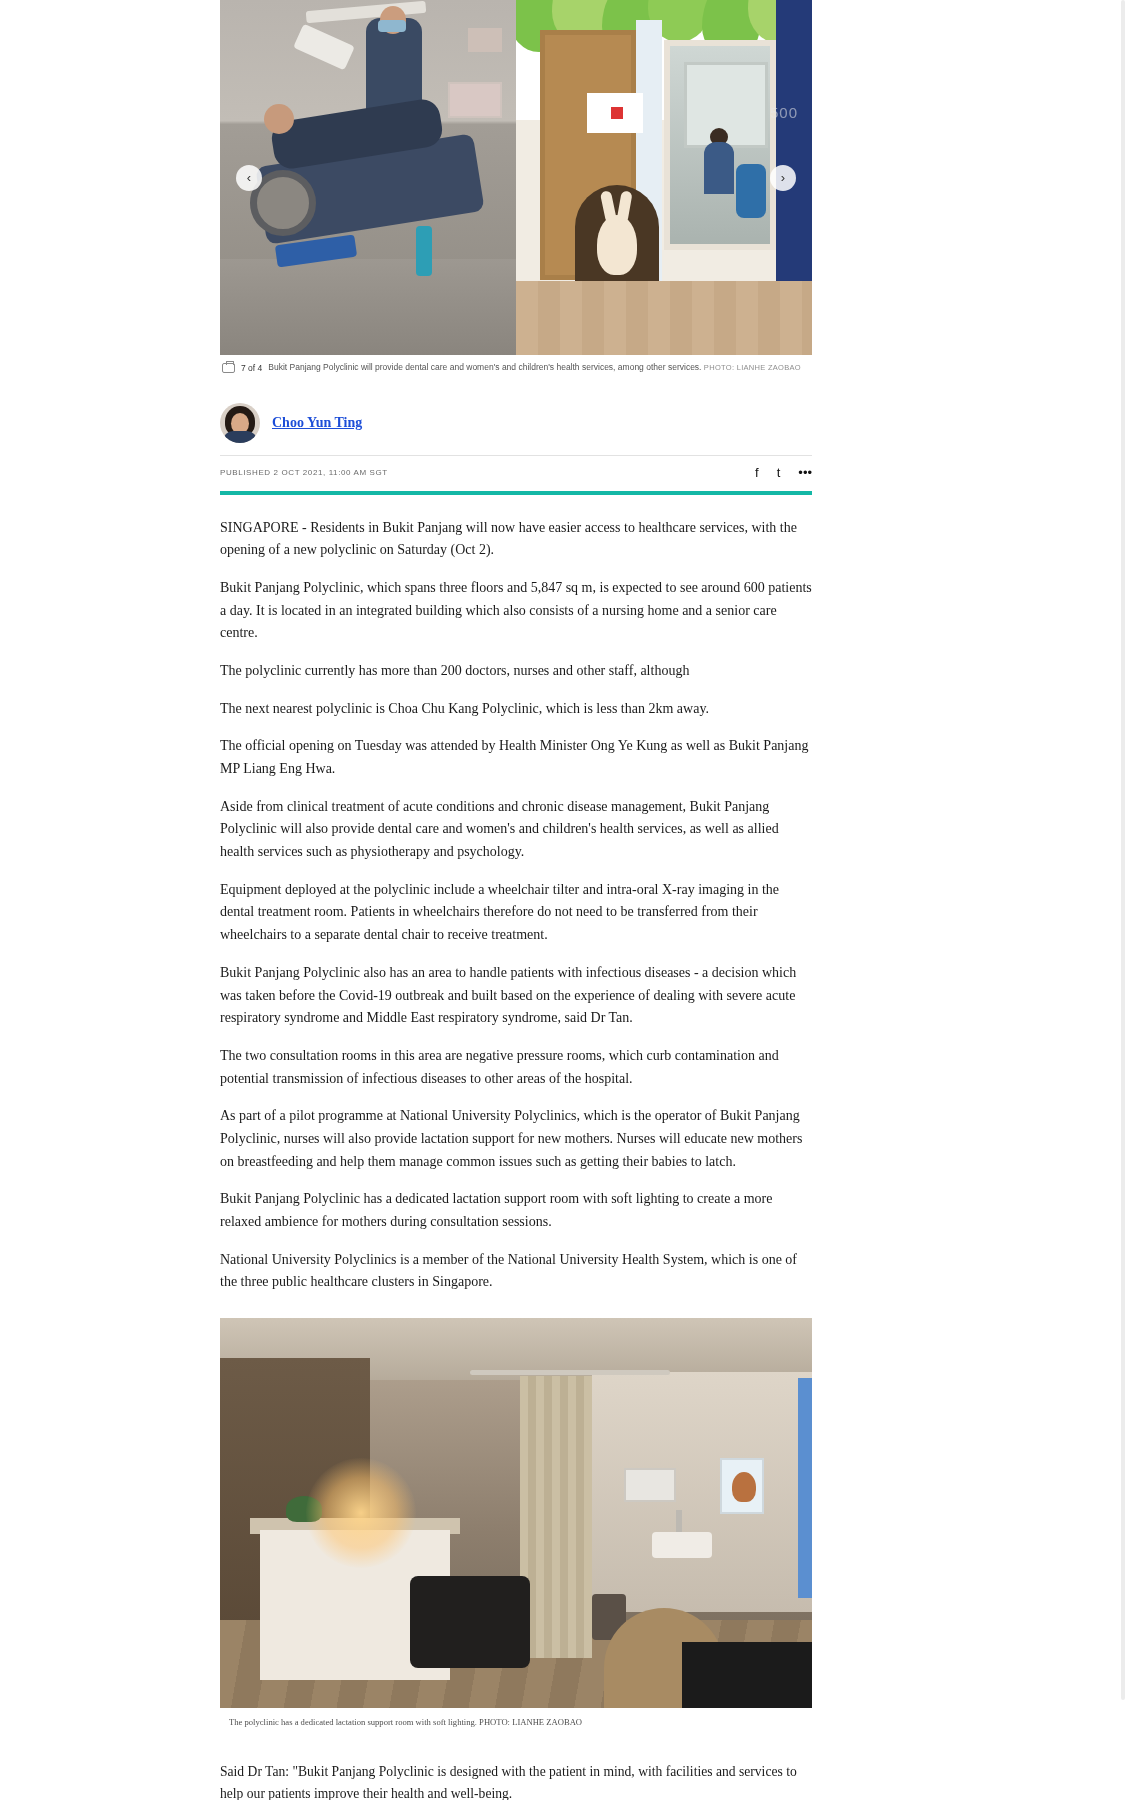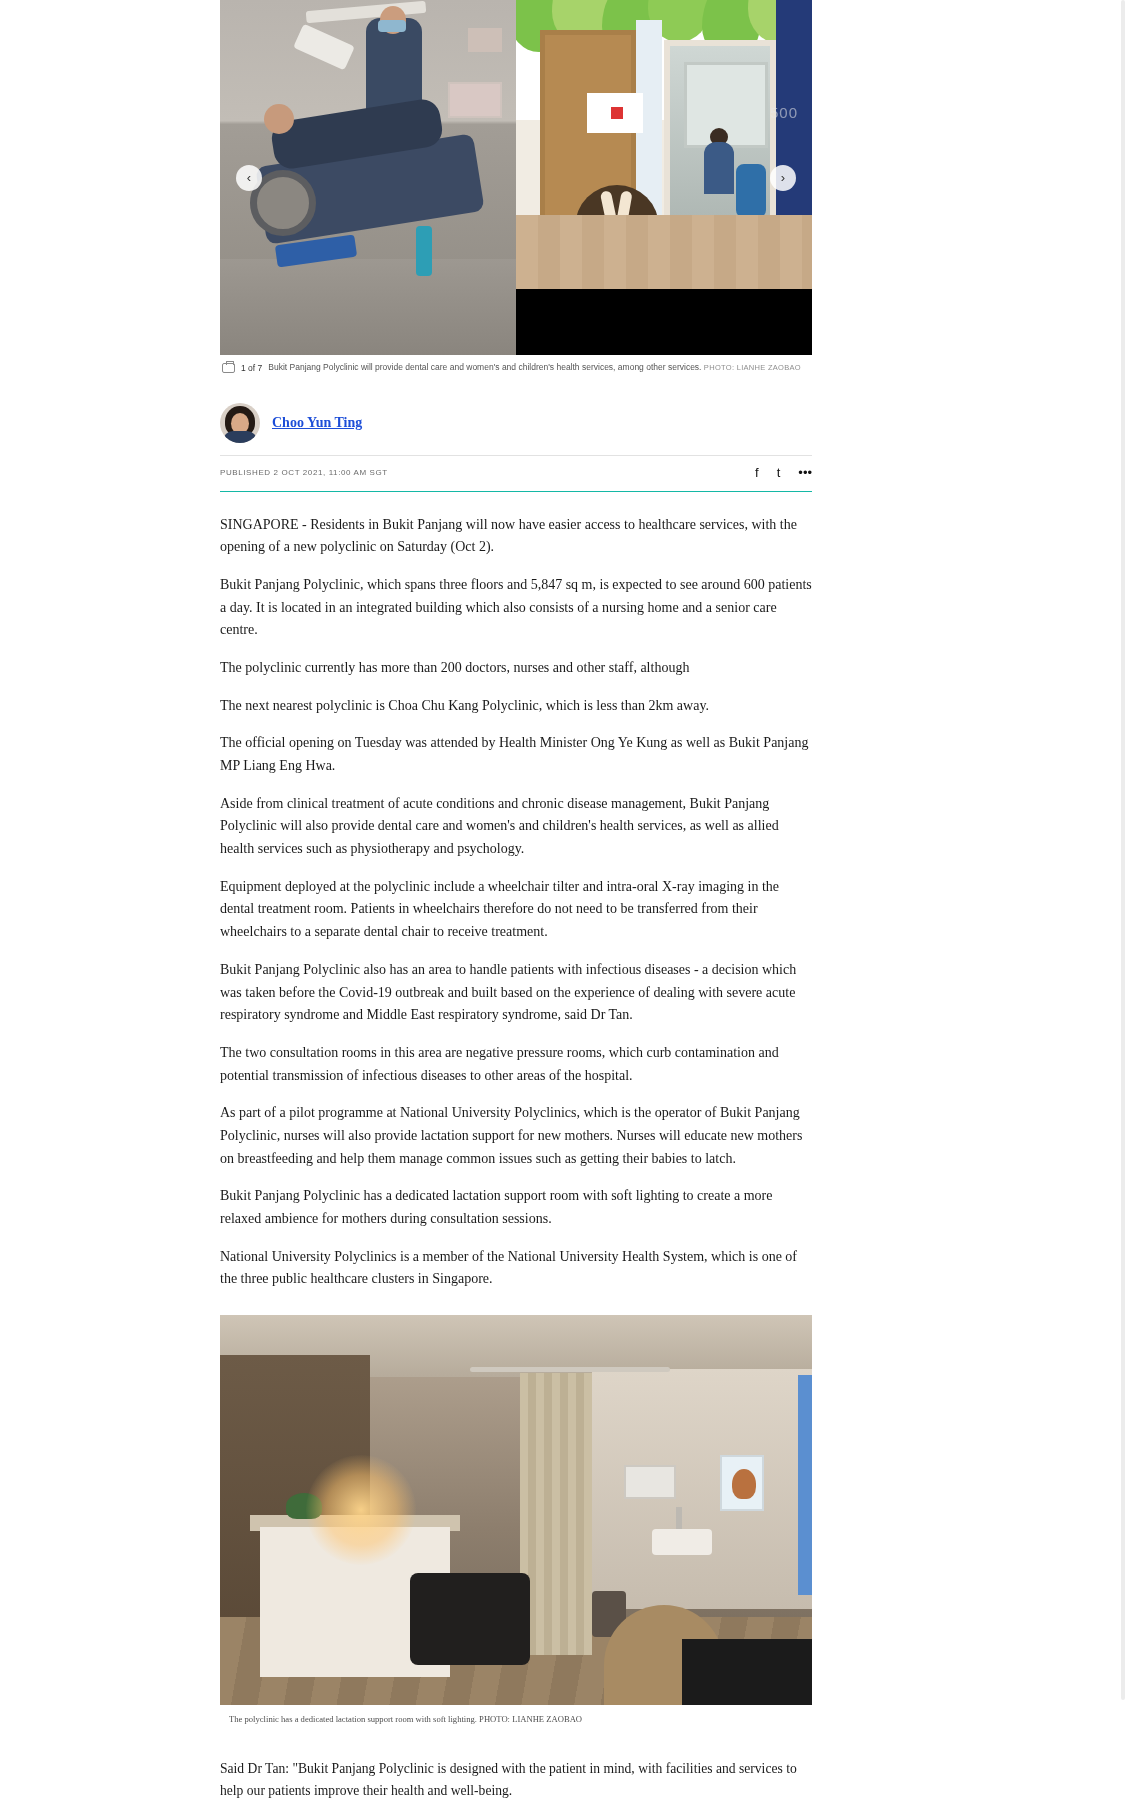--- a/index.html
+++ b/index.html
@@ -31,21 +31,21 @@
     position: relative;
     width: 592px;
     height: 355px;
     margin: 0;
     background: #000;
     display: flex;
     overflow: hidden;
   }
   .gal-slide { position: relative; overflow: hidden; }
   .gal-left { width: 296px; height: 355px; }
-  .gal-right { width: 296px; height: 289px; }
+  .gal-right { width: 296px; height: 355px; }
 
   
   .photo-dental {
     width: 100%; height: 100%;
     background:
       linear-gradient(180deg, #b9b4ae 0%, #c2bdb6 34%, #a29d96 35%, #8e8981 100%);
     position: relative;
   }
   .photo-dental .wall-art {
     position: absolute; right: 14px; top: 82px; width: 54px; height: 36px;
@@ -225,21 +225,21 @@
   .avatar .face { position: absolute; left: 11px; top: 10px; width: 18px; height: 21px; background: #d9a987; border-radius: 50%; }
   .avatar .body { position: absolute; left: 3px; bottom: 0; width: 34px; height: 12px; background: #2b3d5c; border-radius: 10px 10px 0 0; }
   .author-name {
     font-family: "Liberation Serif", serif;
     font-size: 14px; color: #1d4ed8; font-weight: bold;
   }
 
   .meta-row {
     margin-top: 10px;
     display: flex; align-items: center; justify-content: space-between;
-    border-bottom: 1px solid #14b8a6;
+    border-bottom: 4px solid #14b8a6;
     padding-bottom: 12px;
   }
   .published {
     font-family: "Liberation Sans", sans-serif;
     font-size: 8px; letter-spacing: .6px; color: #6b6b6b;
   }
   .share-icons { display: flex; align-items: center; gap: 18px; color: #111; }
   .share-icons span { font-family: "Liberation Sans", sans-serif; font-size: 13px; line-height: 1; cursor: pointer; }
 
   
@@ -415,21 +415,21 @@
           <div class="cnt">500</div>
         </div>
       </div>
 
       <div class="gal-arrow prev">‹</div>
       <div class="gal-arrow next">›</div>
     </div>
 
     <div class="caption-bar">
       <div class="cam-icon"></div>
-      <div class="slide-count">1 of 7</div>
+      <div class="slide-count">7 of 4</div>
       <div>
         <span class="caption-text">Bukit Panjang Polyclinic will provide dental care and women's and children's health services, among other services.</span>
         <span class="caption-credit">PHOTO: LIANHE ZAOBAO</span>
       </div>
     </div>
 
     <div class="byline">
       <div class="avatar">
         <div class="hair"></div>
         <div class="face"></div>

